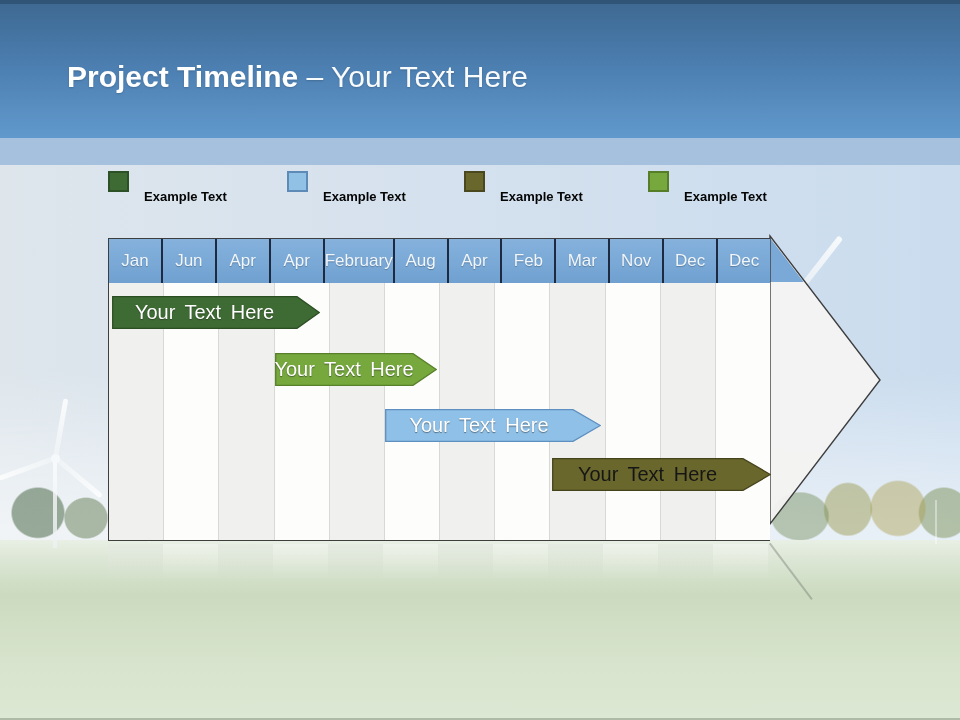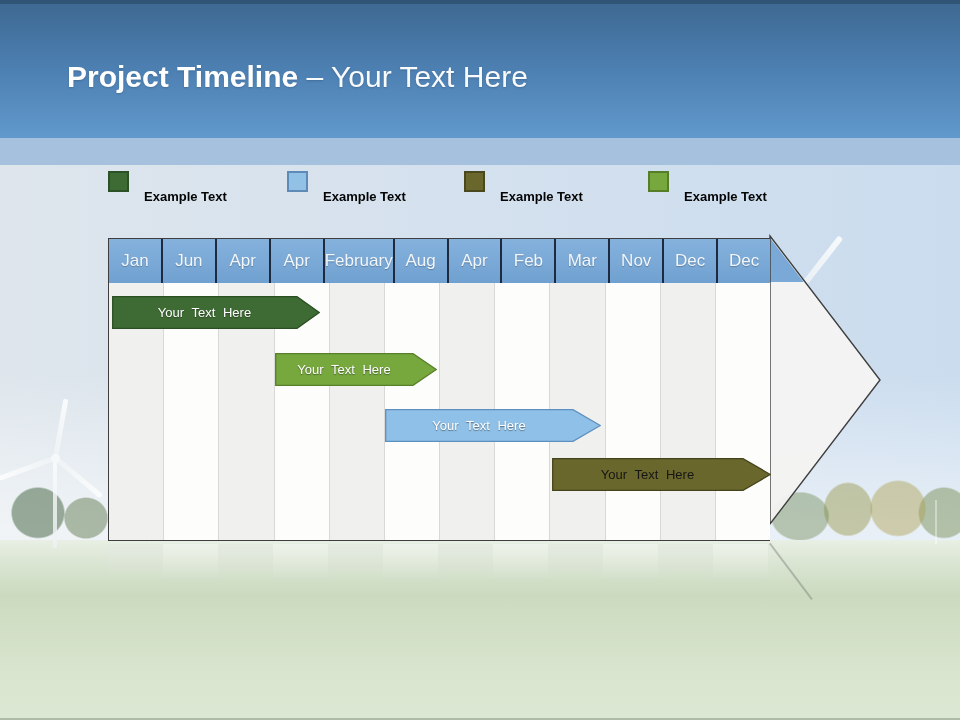--- a/index.html
+++ b/index.html
@@ -84,21 +84,21 @@
   .timeline-grid{left:0;top:44px;width:100%;height:257px;display:flex;}
   .grid-col{position:relative;flex:1;border-right:1px solid #d8d8d6;}
   .grid-col:last-child{border-right:none;}
   .col-gray{background:var(--col-gray,#f0f0ee);}
   .col-white{background:var(--col-white,#fdfdfc);}
 
   
   .bar{z-index:5;}
   .bar svg{position:absolute;left:0;top:0;}
   .bar-label{position:absolute;left:0;top:0;height:100%;display:flex;align-items:center;
-    justify-content:center;font-size:13px;word-spacing:4px;white-space:nowrap;}
+    justify-content:center;font-size:20px;word-spacing:4px;white-space:nowrap;}
   .shadowed{text-shadow:0 1px 1px rgba(30,30,30,.5);}
 </style>
 </head>
 <body>
 
 <div class="slide" style="--header-fill: #7aa9d7; --header-sep: #1d2a40; --col-gray: #f0f0ee; --col-white: #fdfdfc; --outline: #3e3e3e;">
 
   <div class="sky"></div>
   <div class="trees"></div>
   <div class="grass"></div>

